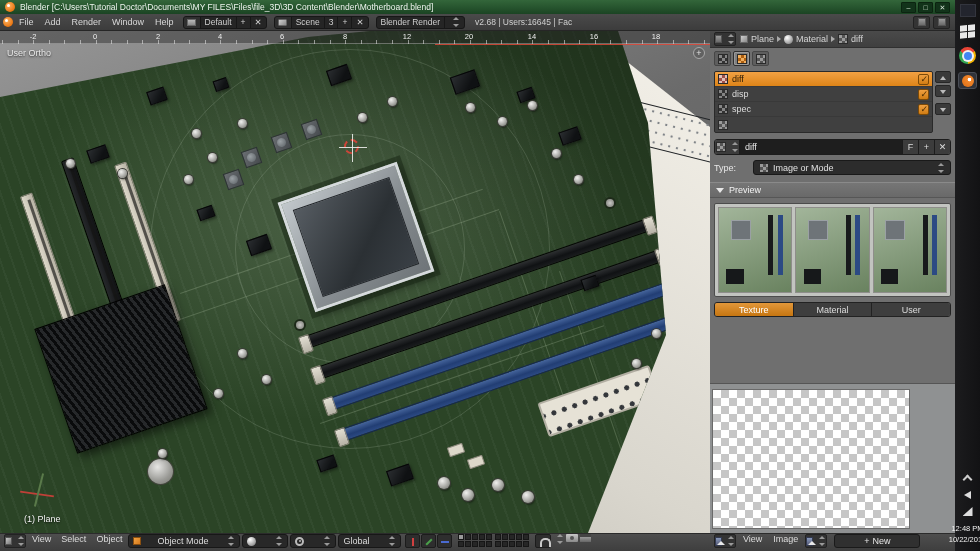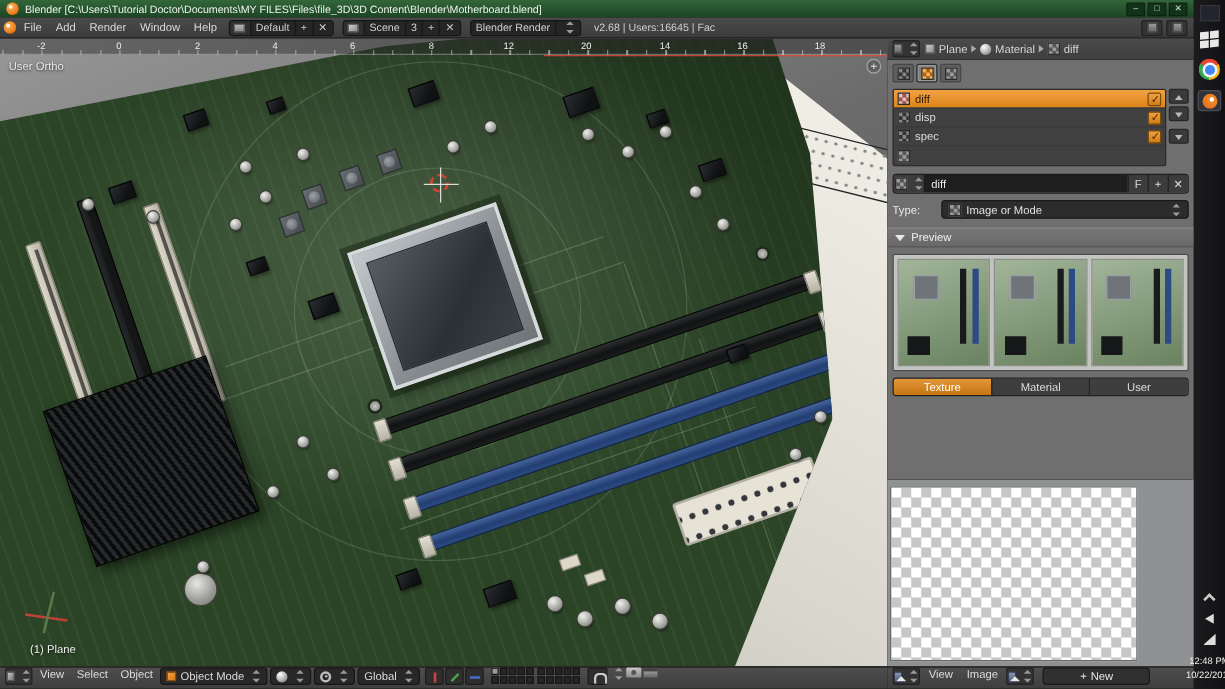--- a/index.html
+++ b/index.html
@@ -107,21 +107,21 @@
   .gy{position:absolute;left:20px;top:4px;width:2px;height:34px;background:#5a7a4a;transform:rotate(14deg);}
 
   
   .bhead{position:absolute;top:533px;height:18px;background:linear-gradient(#4e4e4e,#3e3e3e);border-top:1px solid #2b2b2b;
     display:flex;gap:2px;padding:0 4px;font-size:9px;color:#dcdcdc;}
   #vph{left:0;width:710px;}
   #imgh{left:710px;width:245px;gap:3px;}
   .edbtn{width:22px;height:14px;background:#333;border:1px solid #222;border-radius:2px;display:flex;align-items:center;justify-content:center;gap:2px;}
   .i-3d{width:8px;height:8px;background:linear-gradient(135deg,#c8c8c8,#777);border:1px solid #555;}
   .hmenu{padding:0 4px;}
-  .dd{display:flex;align-items:center;gap:3px;height:14px;background:#282828;border:1px solid #171717;border-radius:3px;padding:0 4px;}
+  .dd{display:flex;align-items:center;gap:16px;height:14px;background:#282828;border:1px solid #171717;border-radius:3px;padding:0 4px;}
   .i-cube{width:8px;height:8px;background:linear-gradient(135deg,#f2a243,#d4791c);border:1px solid #8a4f10;}
   .i-cube.gray{background:linear-gradient(135deg,#cfcfcf,#8a8a8a);border-color:#666;}
   .i-sphere{width:9px;height:9px;border-radius:50%;background:radial-gradient(circle at 35% 30%,#fff,#9a9a9a 70%,#666);}
   .i-pivot{width:9px;height:9px;border-radius:50%;border:2px solid #bbb;position:relative;}
   .i-pivot::after{content:"";position:absolute;left:1.5px;top:1.5px;width:2px;height:2px;border-radius:50%;background:#bbb;}
   .manips{display:flex;gap:1px;margin-left:2px;}
   .manip{width:15px;height:14px;background:#2e2e2e;border:1px solid #1c1c1c;border-radius:2px;position:relative;}
   .manip::after{content:"";position:absolute;left:6px;top:3px;width:2px;height:8px;}
   .manip.mr::after{background:#d04040;}
   .manip.mg::after{background:#4aa04a;transform:rotate(45deg);}

